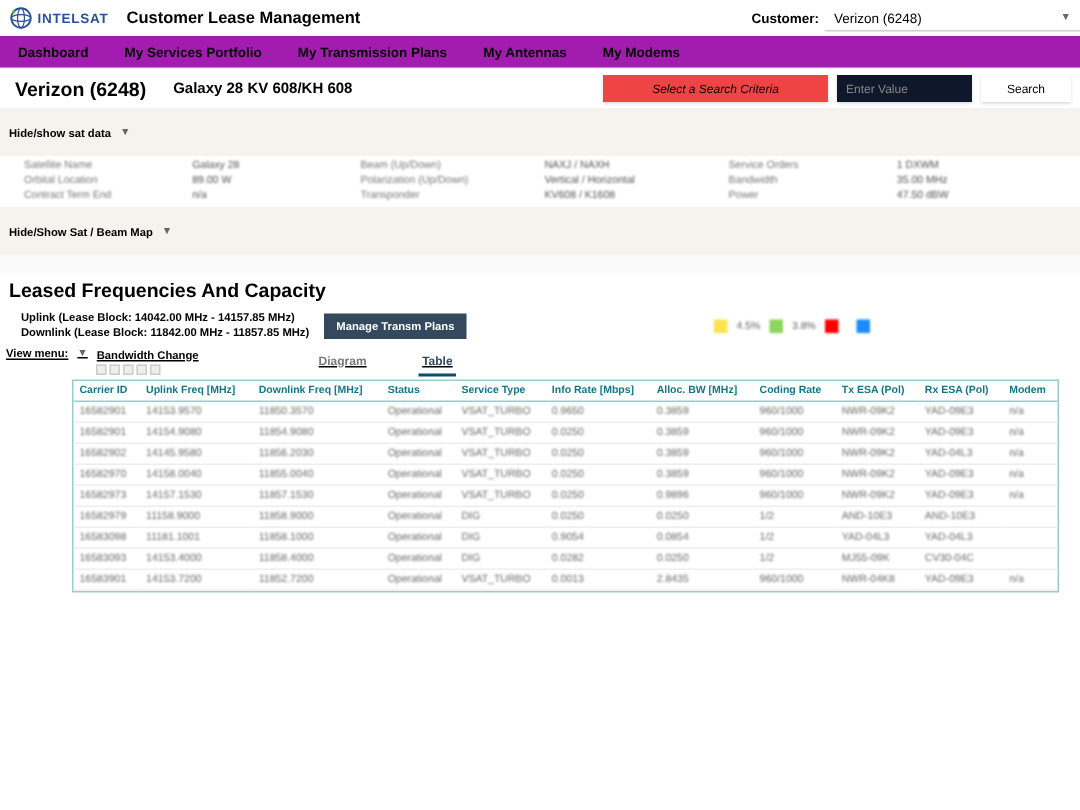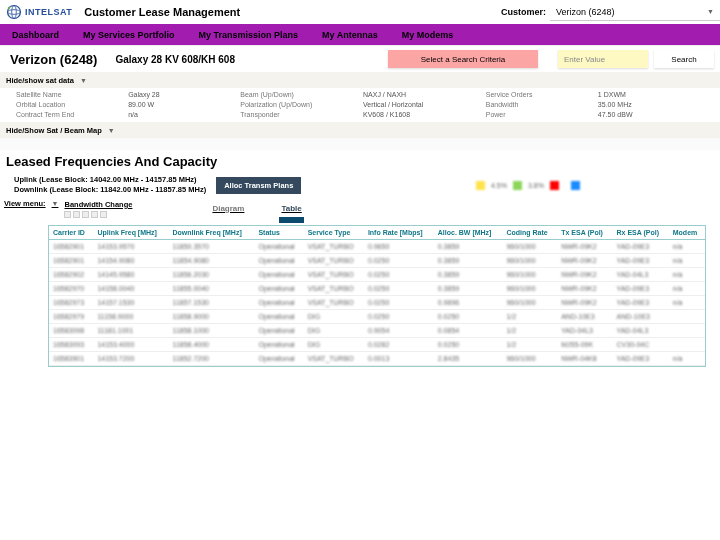--- a/index.html
+++ b/index.html
@@ -9,42 +9,42 @@
   .logo-text { font-size:9px; font-weight:bold; color:#27509b; letter-spacing:0.5px; }
   .app-title { font-size:11px; font-weight:bold; color:#000; margin-left:6px; }
   .cust-label { margin-left:auto; font-size:9px; font-weight:bold; padding-right:4px; }
   .cust-select { display:flex; align-items:center; justify-content:space-between; width:170px; height:18px; padding:0 6px; background:#fff; border-bottom:1px solid #ccc; font-size:9px; }
   .tri { font-size:7px; color:#666; }
   .nav { display:flex; align-items:center; height:22px; background:#a21caf; border-bottom:1px solid #eee; }
   .nav-item { padding:0 12px; font-size:9px; font-weight:bold; color:#000; cursor:pointer; }
   .subhead { display:flex; align-items:center; height:26px; }
   .page-title { font-size:13px; font-weight:bold; padding:0 10px; }
   .subtitle { font-size:10px; font-weight:bold; margin-left:8px; }
-  .search-crit { margin-left:auto; height:18px; width:150px; display:flex; align-items:center; justify-content:center; font-size:8px; background:#fca5a5; box-shadow:0 1px 2px rgba(0,0,0,0.15); }
-  .search-val { height:18px; width:90px; display:flex; align-items:center; padding:0 6px; margin-left:20px; font-size:8px; background:#fef9c3; box-shadow:0 1px 2px rgba(0,0,0,0.15); color:#888; }
+  .search-crit { margin-left:auto; height:18px; width:150px; display:flex; align-items:center; justify-content:center; font-size:8px; background:#ef4444; box-shadow:0 1px 2px rgba(0,0,0,0.15);font-style:italic; }
+  .search-val { height:18px; width:90px; display:flex; align-items:center; padding:0 6px; margin-left:6px; font-size:8px; background:#0f172a; box-shadow:0 1px 2px rgba(0,0,0,0.15); color:#888; }
   .search-btn { height:18px; width:60px; margin:0 6px; display:flex; align-items:center; justify-content:center; font-size:8px; background:#fff; box-shadow:0 1px 2px rgba(0,0,0,0.15); cursor:pointer; }
-  .toggle-bar { display:flex; align-items:center; height:16px; background:#f4f3ee; padding:0 6px; font-size:7.5px; font-weight:bold; }
+  .toggle-bar { display:flex; align-items:center; height:32px; background:#f4f3ee; padding:0 6px; font-size:7.5px; font-weight:bold; }
   .toggle-bar .tri { margin-left:6px; }
   .sat-data { padding:3px 16px; }
   .sat-grid { display:grid; grid-template-columns: 1fr 1fr 1.1fr 1.1fr 1fr 1fr; column-gap:6px; row-gap:1px; font-size:7px; color:#555; filter:blur(0.6px); line-height:1.25; }
   .sat-grid span:nth-child(odd){ color:#777; }
   .section-label { padding:4px 6px; font-size:13px; font-weight:bold; }
   .lease-row { display:flex; align-items:center; padding:2px 14px; gap:10px; }
   .lease-info { font-size:7.5px; font-weight:bold; line-height:1.35; }
   .manage-btn { background:#34495e; color:#fff; font-size:7.5px; font-weight:bold; padding:4px 8px; cursor:pointer; }
   .legend { margin-left:auto; height:14px; width:230px; filter:blur(0.8px); font-size:7px; display:flex; align-items:center; gap:6px; color:#666; }
   .legend .sw { width:9px; height:9px; display:inline-block; }
   .view-row { display:flex; padding:2px 4px 0 4px; gap:6px;text-decoration:underline; }
   .view-menu { font-size:7.5px; font-weight:bold; line-height:1.1; }
   .bw-change { font-size:7.5px; font-weight:bold; }
   .bw-dots { display:flex; gap:2px; margin-top:2px; }
   .bw-dots span{ width:7px; height:7px; background:#eee; border:1px solid #ccc; }
   .tabs { display:flex; gap:33px; margin-left:72px; }
   .tab { font-size:8px; font-weight:bold; padding:4px 2px; color:#777; }
-  .tab.active { color:#34495e; border-bottom:6px solid #0c4a6e; }
+  .tab.active { color:#34495e; border-bottom:2px solid #0c4a6e; }
   .table-wrap { margin:2px 14px 6px 48px; border:1px solid #9cc; }
   table { width:100%; border-collapse:collapse; font-size:7px; color:#6a6a6a; }
   th { color:#178; font-weight:bold; text-align:left; padding:3px 4px; border-bottom:1px solid #9cc; white-space:nowrap; filter:blur(0.3px); }
   td { padding:3px 4px; border-bottom:1px solid #eee; white-space:nowrap; filter:blur(0.85px); }
   .sat-placeholder { height:12px; background:#fafafa; }
 </style>
 </head>
 <body>
 
 <div class="header">
@@ -113,21 +113,21 @@
   <span class="tri">▼</span>
 </div>
 <div class="sat-placeholder"></div>
 
 <div class="section-label">Leased Frequencies And Capacity</div>
 <div class="lease-row">
   <div class="lease-info">
     <div>Uplink (Lease Block: 14042.00 MHz - 14157.85 MHz)</div>
     <div>Downlink (Lease Block: 11842.00 MHz - 11857.85 MHz)</div>
   </div>
-  <div class="manage-btn">Alloc Transm Plans</div>
+  <div class="manage-btn">Manage Transm Plans</div>
   <div class="legend" id="legend">
       <span class="sw" style="background: rgb(255, 227, 77);"></span>
       <span>4.5%</span>
       <span class="sw" style="background: rgb(139, 214, 91);"></span>
       <span>3.8%</span>
       <span class="sw" style="background: rgb(255, 0, 0);"></span>
       <span></span>
       <span class="sw" style="background: rgb(26, 140, 255);"></span>
       <span></span>
     </div>

